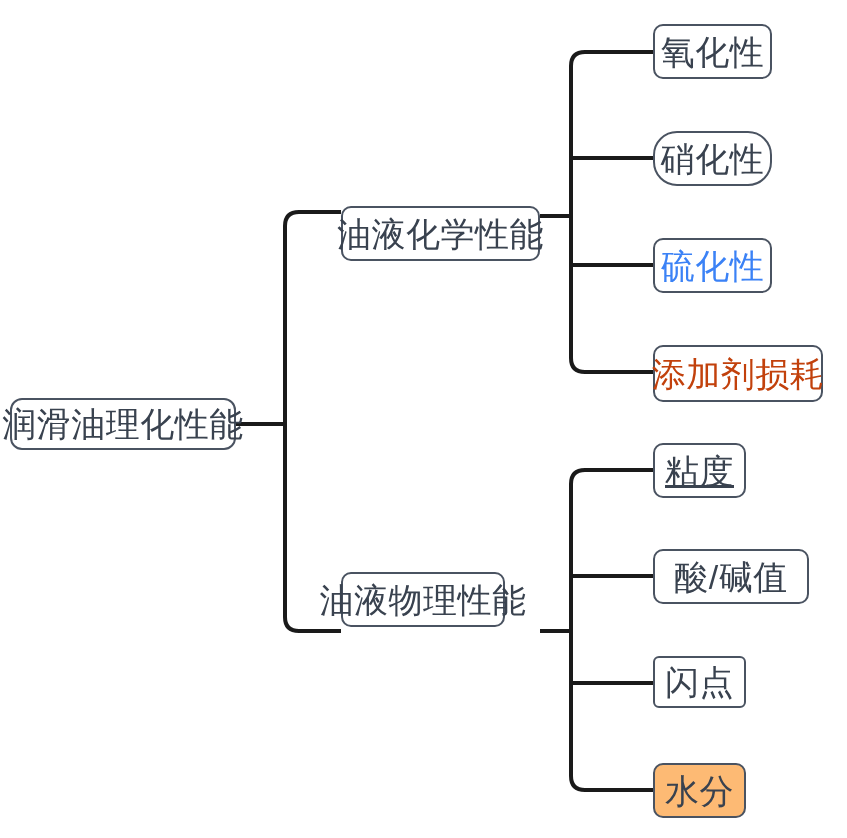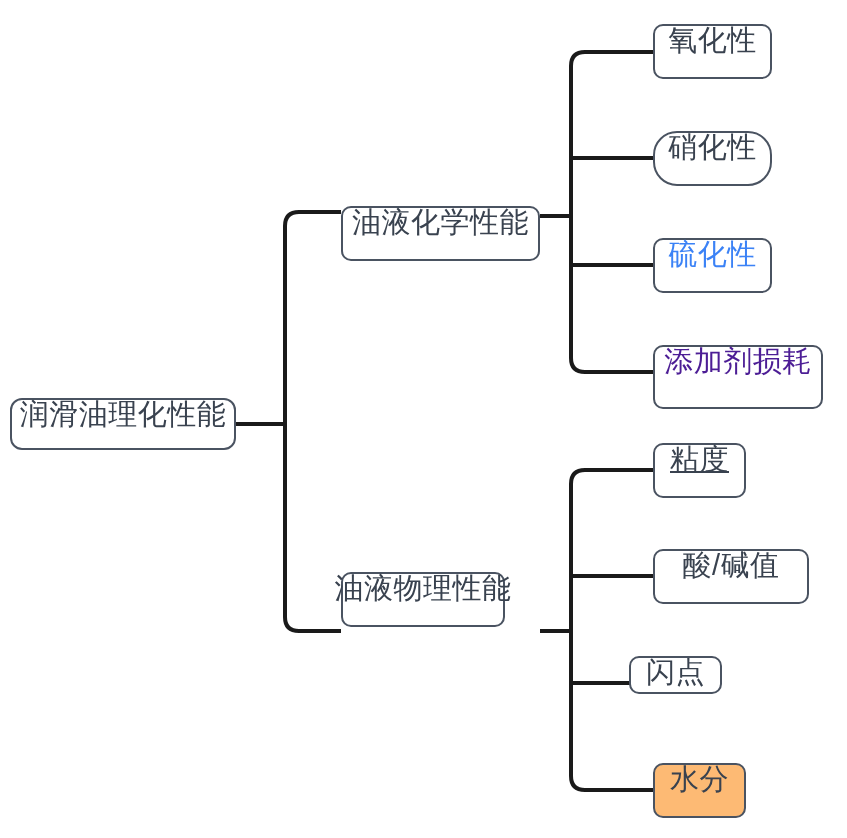--- a/index.html
+++ b/index.html
@@ -22,27 +22,27 @@
     left: 0;
     top: 0;
     width: 847px;
     height: 838px;
     pointer-events: none;
   }
   .node {
     position: absolute;
     box-sizing: border-box;
     display: flex;
-    align-items: flex-start;
+    align-items: center;
     justify-content: center;
     background: #ffffff;
     border: 2px solid #4a5361;
     border-radius: 10px;
     color: #39424f;
-    font-size: 29px;
+    font-size: 34px;
     line-height: 1;
     letter-spacing: 0.5px;
     white-space: nowrap;
     z-index: 2;
   }
   .node.root {
     border-radius: 12px;
   }
   .node-label {
     display: block;
@@ -92,34 +92,34 @@
 
   <div class="node" style="left: 653px; top: 24px; width: 119px; height: 55px; border-color: rgb(74, 83, 97); background: rgb(255, 255, 255); color: rgb(57, 66, 79);">
     <span class="node-label">氧化性</span>
   </div>
   <div class="node" style="left: 653px; top: 131px; width: 119px; height: 55px; border-color: rgb(74, 83, 97); background: rgb(255, 255, 255); color: rgb(57, 66, 79); border-radius: 24px;">
     <span class="node-label">硝化性</span>
   </div>
   <div class="node" style="left: 653px; top: 238px; width: 119px; height: 55px; border-color: rgb(74, 83, 97); background: rgb(255, 255, 255); color: #3b82f6;">
     <span class="node-label">硫化性</span>
   </div>
-  <div class="node" style="left: 653px; top: 345px; width: 170px; height: 64px; border-color: rgb(74, 83, 97); background: rgb(255, 255, 255); color: #4c1d95;">
+  <div class="node" style="left: 653px; top: 345px; width: 170px; height: 57px; border-color: rgb(74, 83, 97); background: rgb(255, 255, 255); color: #c2410c;">
     <span class="node-label">添加剂损耗</span>
   </div>
 
   <div class="node" style="left: 341px; top: 572px; width: 164px; height: 55px; border-color: rgb(74, 83, 97); background: rgb(255, 255, 255); color: rgb(57, 66, 79);">
     <span class="node-label">油液物理性能</span>
   </div>
 
   <div class="node" style="left: 653px; top: 443px; width: 93px; height: 55px; border-color: rgb(74, 83, 97); background: rgb(255, 255, 255); color: rgb(57, 66, 79); text-decoration: underline;">
     <span class="node-label">粘度</span>
   </div>
   <div class="node" style="left: 653px; top: 549px; width: 156px; height: 55px; border-color: rgb(74, 83, 97); background: rgb(255, 255, 255); color: rgb(57, 66, 79);">
     <span class="node-label">酸/碱值</span>
   </div>
-  <div class="node" style="left: 629px; top: 656px; width: 93px; height: 38px; border-color: rgb(74, 83, 97); background: rgb(255, 255, 255); color: rgb(57, 66, 79);">
+  <div class="node" style="left: 653px; top: 656px; width: 93px; height: 52px; border-color: rgb(74, 83, 97); background: rgb(255, 255, 255); color: rgb(57, 66, 79); border-radius: 6px;">
     <span class="node-label">闪点</span>
   </div>
   <div class="node" style="left: 653px; top: 763px; width: 93px; height: 55px; border-color: rgb(74, 83, 97); background: #fdba74; color: rgb(57, 66, 79);">
     <span class="node-label">水分</span>
   </div>
 
 </div>
 
 </body></html>

